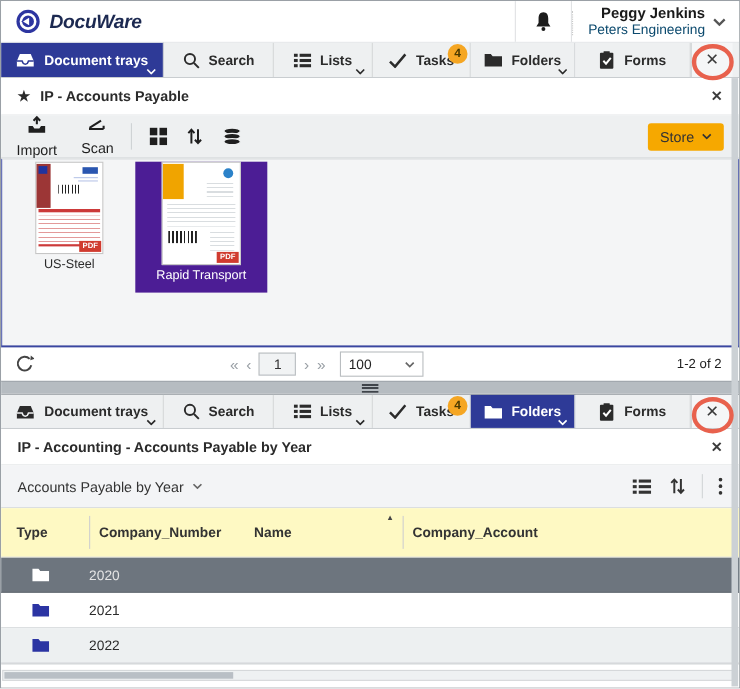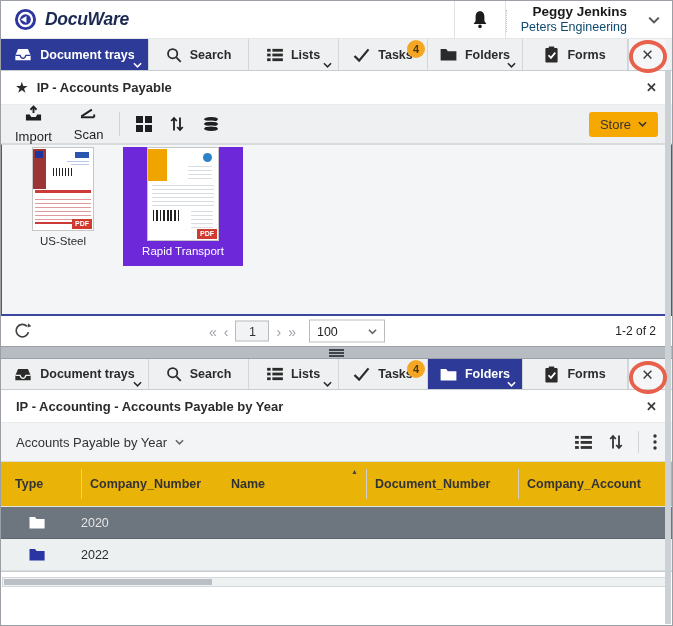--- a/index.html
+++ b/index.html
@@ -9,21 +9,21 @@
          display:flex; flex-direction:column; background:#fff; }
 
   
   .header { height:38px; flex:0 0 38px; display:flex; align-items:center; padding-left:13px;
             border-bottom:1px solid #e4e6e8; background:#fff; }
   .brand { font-size:17.5px; font-weight:bold; color:#1c2951; margin-left:8px; letter-spacing:-0.3px;font-style:italic; }
   .hdr-right { margin-left:auto; display:flex; align-items:stretch; height:100%; }
   .bell-cell { width:52px; border-left:1px solid #e0e2e4; border-right:1px solid #e0e2e4;
                display:flex; align-items:center; justify-content:center; cursor:pointer; }
   .dot-divider { border-left:1px dotted #c9c9c9; margin:9px 0 6px 0; }
-  .user-cell { display:flex; align-items:center; gap:21px; padding:0 12px 0 14px; cursor:pointer; }
+  .user-cell { display:flex; align-items:center; gap:7px; padding:0 12px 0 14px; cursor:pointer; }
   .user-text { text-align:right; line-height:1.22; }
   .user-name { font-size:13.5px; font-weight:bold; color:#1a1a1a; }
   .user-org  { font-size:12.5px; color:#0c4a6e; }
 
   
   .tabbar { height:32px; flex:0 0 32px; display:flex; background:#eef0f1; border-bottom:1px solid #c9cdd0; }
   .tabbar2 { border-top:1px solid #9aa0a5; }
   .tab { position:relative; display:flex; align-items:center; justify-content:center; gap:8px;
          border-right:1px solid #d3d6d8; background:#eef0f1; --tabbg:#eef0f1;
          color:#2b2b2b; font-weight:bold; font-size:12.5px; cursor:pointer; }
@@ -59,21 +59,21 @@
   .icon-btn + .icon-btn { margin-left:17px; }
   .store-btn { margin-left:auto; background:#f6a800; color:#333; font-size:13px;
                padding:5px 11px; border-radius:3px; display:flex; align-items:center; gap:7px; cursor:pointer; }
 
   
   .docs { flex:0 0 172px; background:#f4f5f6; border:1px solid #4a56aa; border-top:1px solid #d8dbdd;
           border-bottom:2px solid #3a46a0; position:relative; overflow:hidden; }
   .tiles { display:flex; padding:2px 0 0 1px; }
   .tile { width:120px; height:119px; display:flex; flex-direction:column; align-items:center;
           justify-content:flex-start; padding-bottom:3px; cursor:pointer; }
-  .tile.selected { background:#6d28d9; }
+  .tile.selected { background:#4c1d95; }
   .doc { background:#fff; border:1px solid #c6c6c6; position:relative; overflow:hidden; }
   .doc-us { width:62px; height:84px; }
   .doc-rt { width:72px; height:94px; }
   .tile-label { height:15px; font-size:11.5px; color:#2b2b2b; margin-top:4px; }
   .tile.selected .tile-label { color:#fff; }
   .abs { position:absolute; }
   .pdf-badge { position:absolute; right:1px; bottom:1px; background:#d03b2f; color:#fff;
                font-size:7px; font-weight:bold; padding:1px 3px; line-height:1.1; }
 
   
@@ -97,21 +97,21 @@
 
   
   .selector-row { height:39px; flex:0 0 39px; display:flex; align-items:center; gap:8px;
                   padding:0 15px; background:#f3f4f6; border-bottom:1px solid #d9dcde;
                   font-size:13px; color:#333; }
   .sel-label { display:flex; align-items:center; gap:8px; cursor:pointer; }
   .sel-icons { margin-left:auto; display:flex; align-items:center; }
   .sel-icons .icon-btn + .icon-btn { margin-left:16px; }
   .sel-div { width:1px; height:22px; background:#d2d5d7; margin:0 14px; }
 
-  .thead { height:45px; flex:0 0 45px; display:flex; align-items:center; background:#eab308;
+  .thead { height:45px; flex:0 0 45px; display:flex; align-items:center; background:#fef9c3;
            padding-left:14px; font-weight:bold; font-size:12.5px; color:#333;
            border-bottom:1px solid #e2e4e6; }
   .th { display:flex; align-items:center; height:30px; }
   .th-type { width:66px; }
   .th-name { width:135px; position:relative; }
   .sort-caret { position:absolute; right:8px; top:-1px; font-size:7px; color:#444; }
   .th-sep { border-left:1px solid #cfcfcf; padding-left:8px; }
   .th-cn { width:150px; } .th-dn { width:152px; } .th-ca { flex:1; }
 
   .trow { height:32px; flex:0 0 32px; display:flex; align-items:center; padding-left:14px;
@@ -471,34 +471,43 @@
     </div>
   </div>
 
   <div class="thead">
     <div class="th th-type">Type</div>
     <div class="th th-sep th-cn">Company_Number</div>
     <div class="th th-name">
       <span>Name</span>
       <span class="sort-caret">▲</span>
     </div>
-    <div class="th th-sep th-dn">Document_Number</div>
     <div class="th th-sep th-ca">Company_Account</div>
   </div>
 
   <div class="trow selected">
     <div class="cell-type">
       <span class="folder-glyph">
         <svg class="ic" width="16" height="13" viewBox="0 0 16 13">
             <path d="M0.5 1 h5.5 l1.6 2 h8 v9.5 h-15.1 z" fill="currentColor"></path>
           </svg>
       </span>
     </div>
     <div class="cell-name">2020</div>
   </div>
+  <div class="trow">
+    <div class="cell-type">
+      <span class="folder-glyph">
+        <svg class="ic" width="16" height="13" viewBox="0 0 16 13">
+            <path d="M0.5 1 h5.5 l1.6 2 h8 v9.5 h-15.1 z" fill="currentColor"></path>
+          </svg>
+      </span>
+    </div>
+    <div class="cell-name">2021</div>
+  </div>
   <div class="trow alt">
     <div class="cell-type">
       <span class="folder-glyph">
         <svg class="ic" width="16" height="13" viewBox="0 0 16 13">
             <path d="M0.5 1 h5.5 l1.6 2 h8 v9.5 h-15.1 z" fill="currentColor"></path>
           </svg>
       </span>
     </div>
     <div class="cell-name">2022</div>
   </div>

